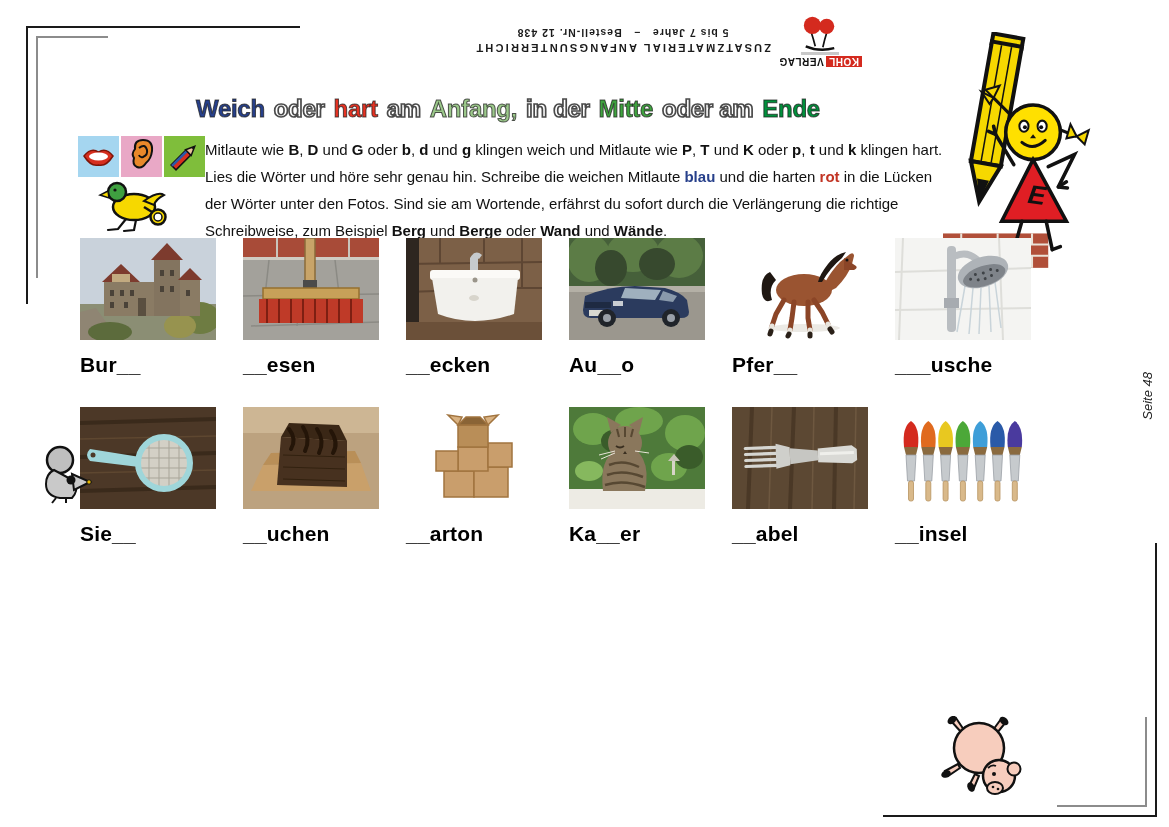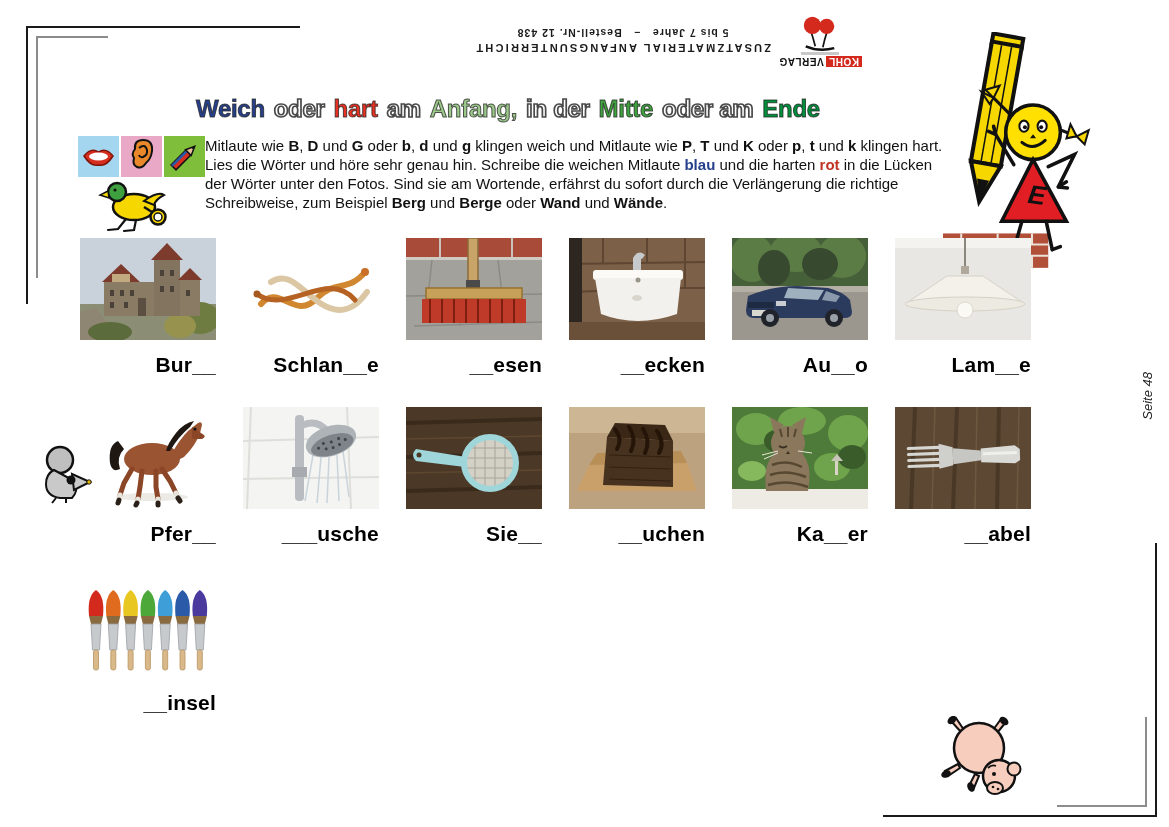--- a/index.html
+++ b/index.html
@@ -29,32 +29,32 @@
   .title{position:absolute;left:196px;top:95px;width:770px;white-space:nowrap;
          font-weight:bold;font-size:24px;letter-spacing:-0.3px;}
   .tw{display:inline-block;margin-right:9px;-webkit-text-stroke:1px rgba(30,30,30,.75);}
   .tw.outline{color:#fff;-webkit-text-stroke:1.7px #4a4a4a;}
 
   
   .icon-row{position:absolute;left:78px;top:136px;display:flex;gap:2px;}
   .icon-sq{width:41px;height:41px;}
   .icon-sq svg{width:100%;height:100%;display:block;}
   .bird{position:absolute;left:98px;top:177px;width:82px;height:58px;}
-  .instructions{position:absolute;left:205px;top:136px;width:752px;font-size:15px;line-height:19px;color:#111;}
+  .instructions{position:absolute;left:205px;top:136px;width:752px;font-size:15px;line-height:27px;color:#111;}
 
   
   .pencil-girl{position:absolute;left:943px;top:32px;width:172px;height:240px;}
   .pig{position:absolute;left:932px;top:716px;width:102px;height:92px;}
   .mouse{position:absolute;left:38px;top:440px;width:56px;height:64px;z-index:3;}
   .pencil-girl svg,.pig svg,.mouse svg,.bird svg{width:100%;height:100%;display:block;}
 
   
   .grid{position:absolute;left:80px;top:238px;display:grid;grid-template-columns:repeat(6,136px);
         column-gap:27px;row-gap:28px;}
-  .card{width:136px;text-align:right;}
+  .card{width:136px;}
   .photo{width:136px;height:102px;}
   .photo svg{width:100%;height:100%;display:block;}
   .label{margin-top:13px;font-weight:bold;font-size:21px;height:26px;color:#000;letter-spacing:.2px;white-space:nowrap;}
 
   .page-num{position:absolute;right:14px;top:372px;writing-mode:vertical-rl;transform:rotate(180deg);
             font-style:italic;font-size:13px;color:#222;}
 </style>
 </head>
 <body>
 
@@ -231,33 +231,20 @@
               <rect x="80" y="48" width="4" height="6"></rect>
               <rect x="90" y="48" width="4" height="6"></rect>
               <rect x="106" y="52" width="4" height="6"></rect>
             </g>
             <rect x="58" y="60" width="8" height="18" fill="#5A4F40"></rect>
           </svg>
         </div>
     <div class="label">Bur__</div>
   </div>
 
-  <div class="card">
-    <div class="photo">
-          <svg viewBox="0 0 136 102">
-            <rect width="136" height="102" fill="#fff"></rect>
-            <path d="M18 66 C36 44 52 84 74 60 C92 42 106 54 122 34" fill="none" stroke="#D1872F" stroke-width="6" stroke-linecap="round"></path>
-            <path d="M28 44 C52 28 66 70 96 72 C110 72 118 62 124 54" fill="none" stroke="#DBC7A4" stroke-width="6" stroke-linecap="round"></path>
-            <path d="M14 56 C44 78 84 30 112 62" fill="none" stroke="#B56223" stroke-width="5" stroke-linecap="round"></path>
-            <circle cx="122" cy="34" r="4" fill="#C96F28"></circle>
-            <circle cx="14" cy="56" r="3.5" fill="#A6591F"></circle>
-          </svg>
-        </div>
-    <div class="label">Schlan__e</div>
-  </div>
 
 
 
 
   <div class="card">
     <div class="photo">
           <svg viewBox="0 0 136 102">
             <rect width="136" height="102" fill="#A3A19B"></rect>
             <rect width="136" height="20" fill="#A84B38"></rect>
             <g stroke="#C9C5BC" stroke-width="2">
@@ -341,34 +328,20 @@
             <rect x="44" y="63" width="10" height="5" fill="#C9CDD2"></rect>
             <circle cx="38" cy="80" r="9" fill="#20242A"></circle>
             <circle cx="38" cy="80" r="4" fill="#9AA0A8"></circle>
             <circle cx="102" cy="80" r="9" fill="#20242A"></circle>
             <circle cx="102" cy="80" r="4" fill="#9AA0A8"></circle>
           </svg>
         </div>
     <div class="label">Au__o</div>
   </div>
 
-  <div class="card">
-    <div class="photo">
-          <svg viewBox="0 0 136 102">
-            <rect width="136" height="102" fill="#E9E7E3"></rect>
-            <rect width="136" height="10" fill="#F4F3F0"></rect>
-            <line x1="70" y1="0" x2="70" y2="30" stroke="#8A867E" stroke-width="2"></line>
-            <rect x="66" y="28" width="8" height="8" fill="#B0A89A"></rect>
-            <polygon points="10,66 130,66 88,38 52,38" fill="#F3F1EA" stroke="#D5D1C6" stroke-width="1"></polygon>
-            <ellipse cx="70" cy="66" rx="60" ry="7" fill="#EDEAE2" stroke="#D5D1C6"></ellipse>
-            <circle cx="70" cy="72" r="8" fill="#FAF9F4" stroke="#DDD9CE"></circle>
-          </svg>
-        </div>
-    <div class="label">Lam__e</div>
-  </div>
 
   <div class="card">
     <div class="photo">
           <svg viewBox="0 0 136 102">
             <rect width="136" height="102" fill="#fff"></rect>
             <ellipse cx="72" cy="90" rx="36" ry="4" fill="#ECEAE5"></ellipse>
             <path d="M38 34 Q28 38 30 56 Q32 66 40 62 Q36 50 44 42 Z" fill="#1F1712"></path>
             <ellipse cx="72" cy="52" rx="28" ry="16" fill="#9A5431"></ellipse>
             <g stroke="#8B4527" stroke-width="5" fill="none" stroke-linecap="round">
               <path d="M52 62 L44 76 L40 88"></path>
@@ -491,20 +464,41 @@
             <g stroke="#32210F" stroke-width="1">
               <line x1="40" y1="48" x2="102" y2="50"></line>
               <line x1="40" y1="60" x2="102" y2="62"></line>
               <line x1="40" y1="72" x2="102" y2="74"></line>
             </g>
           </svg>
         </div>
     <div class="label">__uchen</div>
   </div>
 
+  <div class="card">
+    <div class="photo">
+          <svg viewBox="0 0 136 102">
+            <rect width="136" height="102" fill="#fff"></rect>
+            <g fill="#C99E6C" stroke="#A1743F" stroke-width="1.5">
+              <rect x="38" y="64" width="30" height="26"></rect>
+              <rect x="68" y="60" width="34" height="30"></rect>
+              <rect x="52" y="40" width="30" height="24"></rect>
+              <rect x="82" y="36" width="24" height="24"></rect>
+              <rect x="30" y="44" width="22" height="20"></rect>
+            </g>
+            <g stroke="#A1743F" stroke-width="1.5">
+              <rect x="52" y="18" width="30" height="22" fill="#B98E58"></rect>
+              <polygon points="52,18 60,10 74,10 82,18" fill="#8A6436"></polygon>
+              <polygon points="52,18 42,8 56,10" fill="#D9B282"></polygon>
+              <polygon points="82,18 92,8 78,10" fill="#D9B282"></polygon>
+            </g>
+          </svg>
+        </div>
+    <div class="label">__arton</div>
+  </div>
 
   <div class="card">
     <div class="photo">
           <svg viewBox="0 0 136 102">
             <rect width="136" height="102" fill="#4E7A3A"></rect>
             <g fill="#6FA44C">
               <ellipse cx="24" cy="22" rx="20" ry="16"></ellipse>
               <ellipse cx="70" cy="14" rx="24" ry="14"></ellipse>
               <ellipse cx="116" cy="26" rx="20" ry="18"></ellipse>
               <ellipse cx="100" cy="60" rx="18" ry="14"></ellipse>

